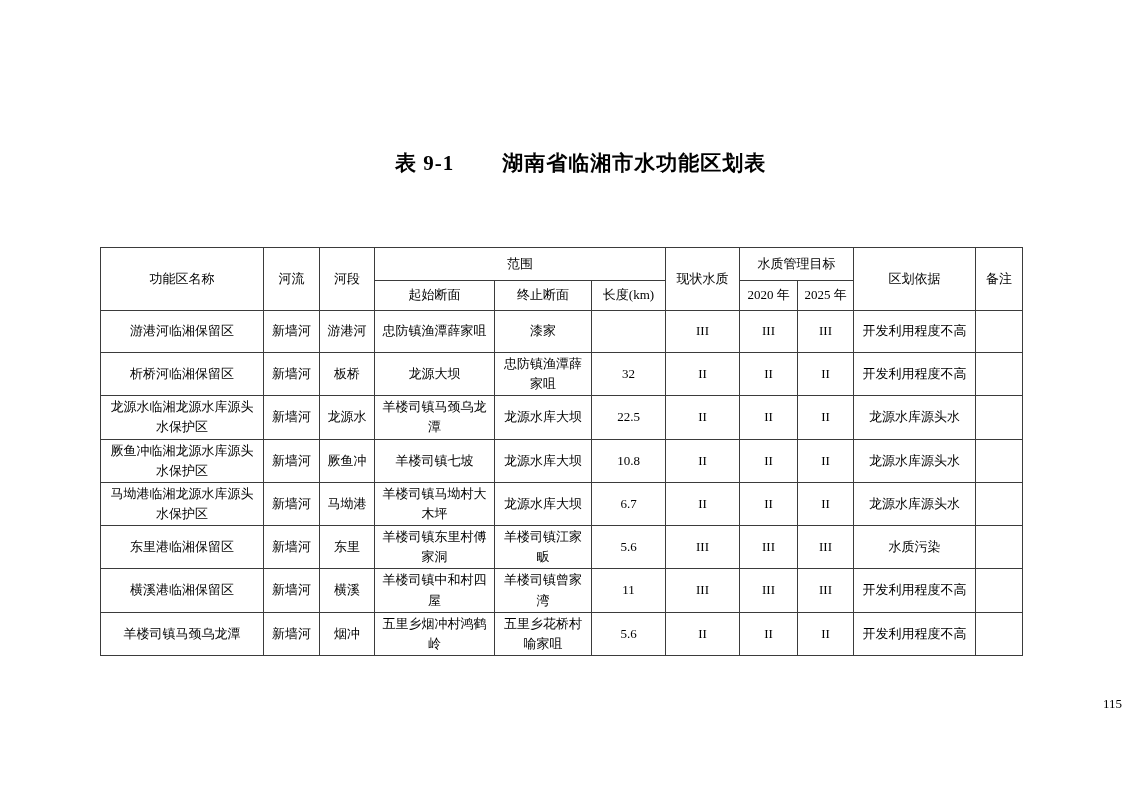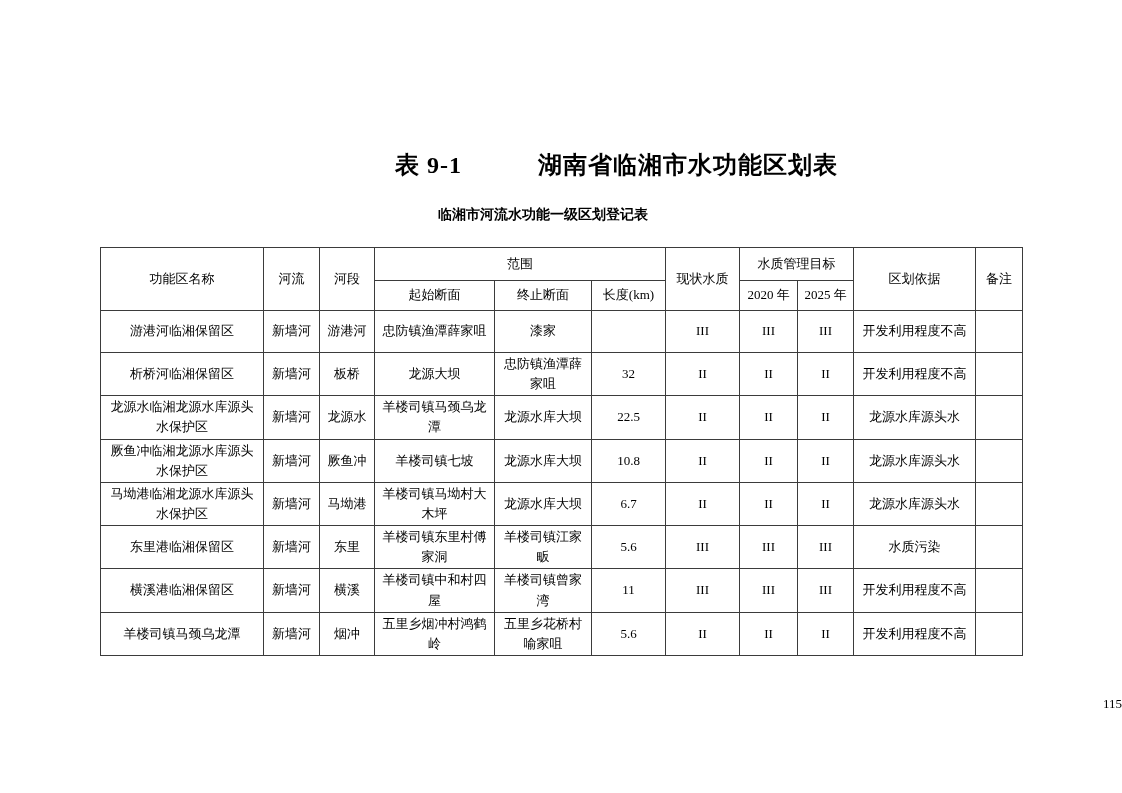--- a/index.html
+++ b/index.html
@@ -15,22 +15,22 @@
     height: 793px;
     background: #ffffff;
     overflow: hidden;
   }
   .title-row {
     position: absolute;
     top: 149px;
     left: 395px;
     display: flex;
     align-items: flex-start;
-    gap: 76px;
-    font-size: 24px;
+    gap: 48px;
+    font-size: 21px;
     font-weight: bold;
     letter-spacing: 1px;
     white-space: nowrap;
   }
   .subtitle {
     position: absolute;
     top: 206px;
     left: 438px;
     font-size: 14px;
     font-weight: bold;
@@ -78,21 +78,20 @@
 </head>
 <body>
 
 <div class="page">
 
   <div class="title-row">
     <span>表 9-1</span>
     <span>湖南省临湘市水功能区划表</span>
   </div>
 
-  <div class="subtitle">临湘市河流水功能一级区划登记表</div>
 
   <table class="zoning">
     <colgroup>
       <col style="width:163px">
       <col style="width:56px">
       <col style="width:55px">
       <col style="width:120px">
       <col style="width:97px">
       <col style="width:74px">
       <col style="width:74px">

